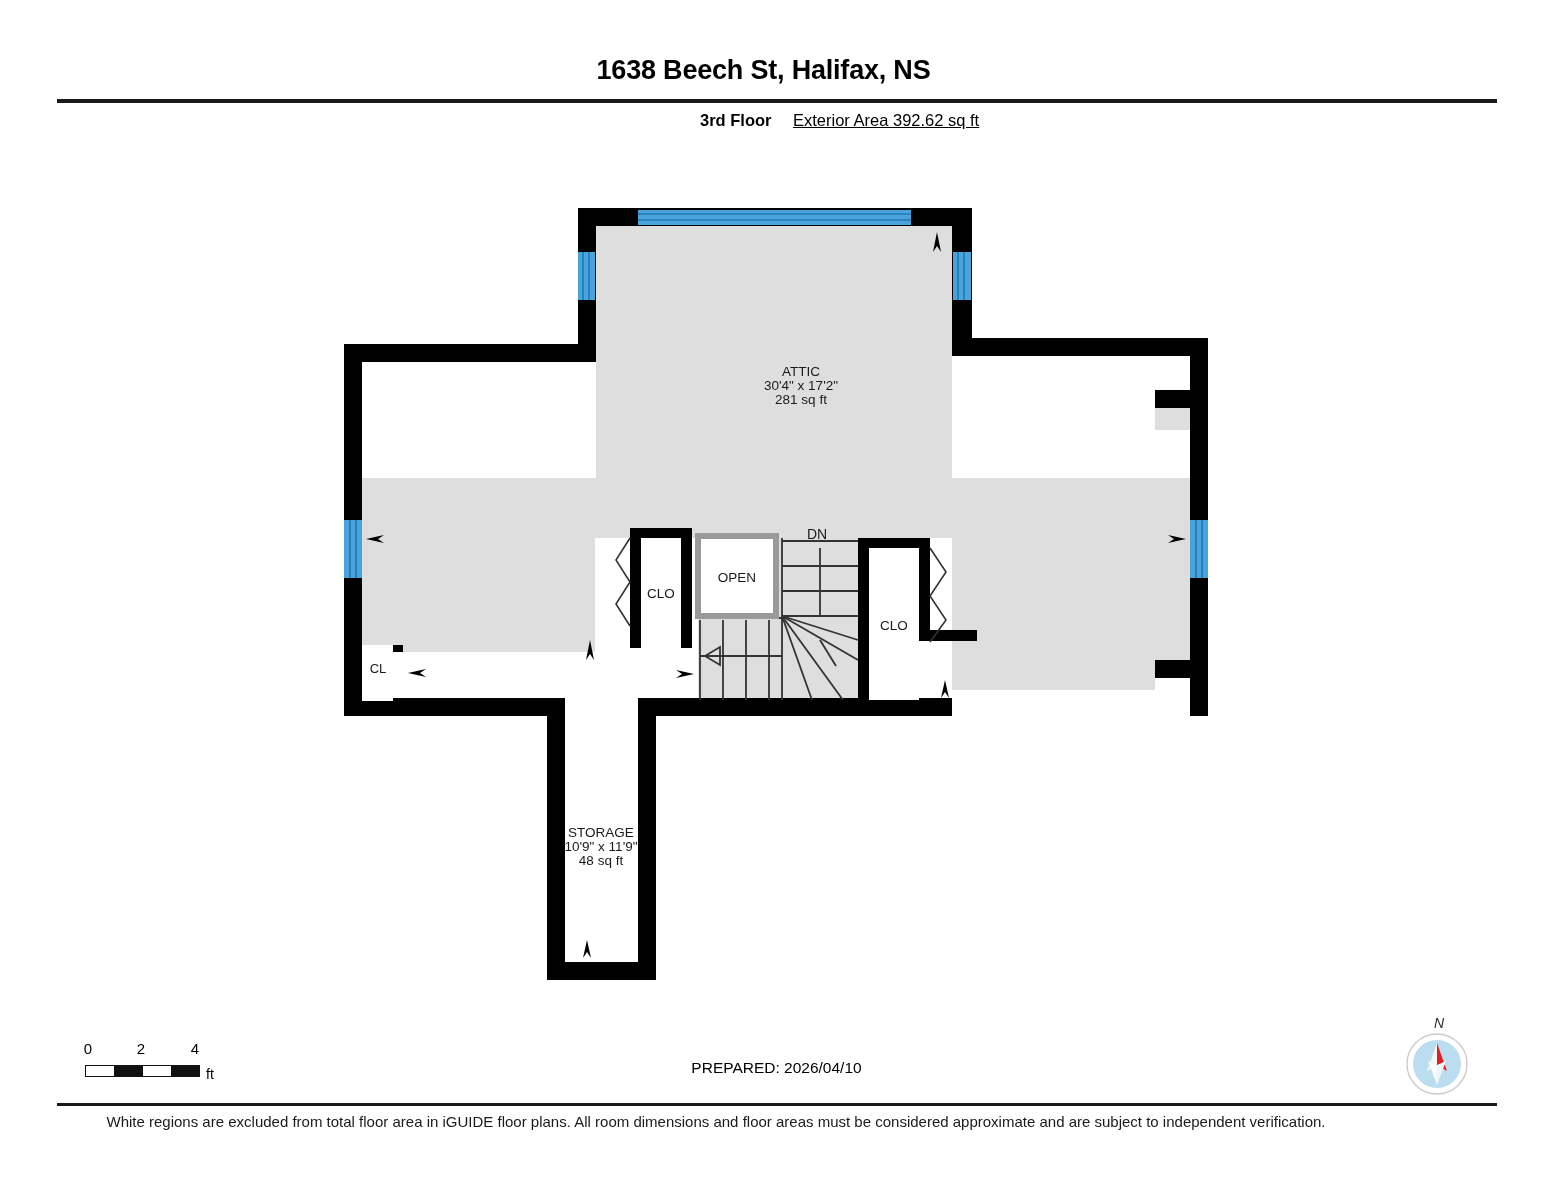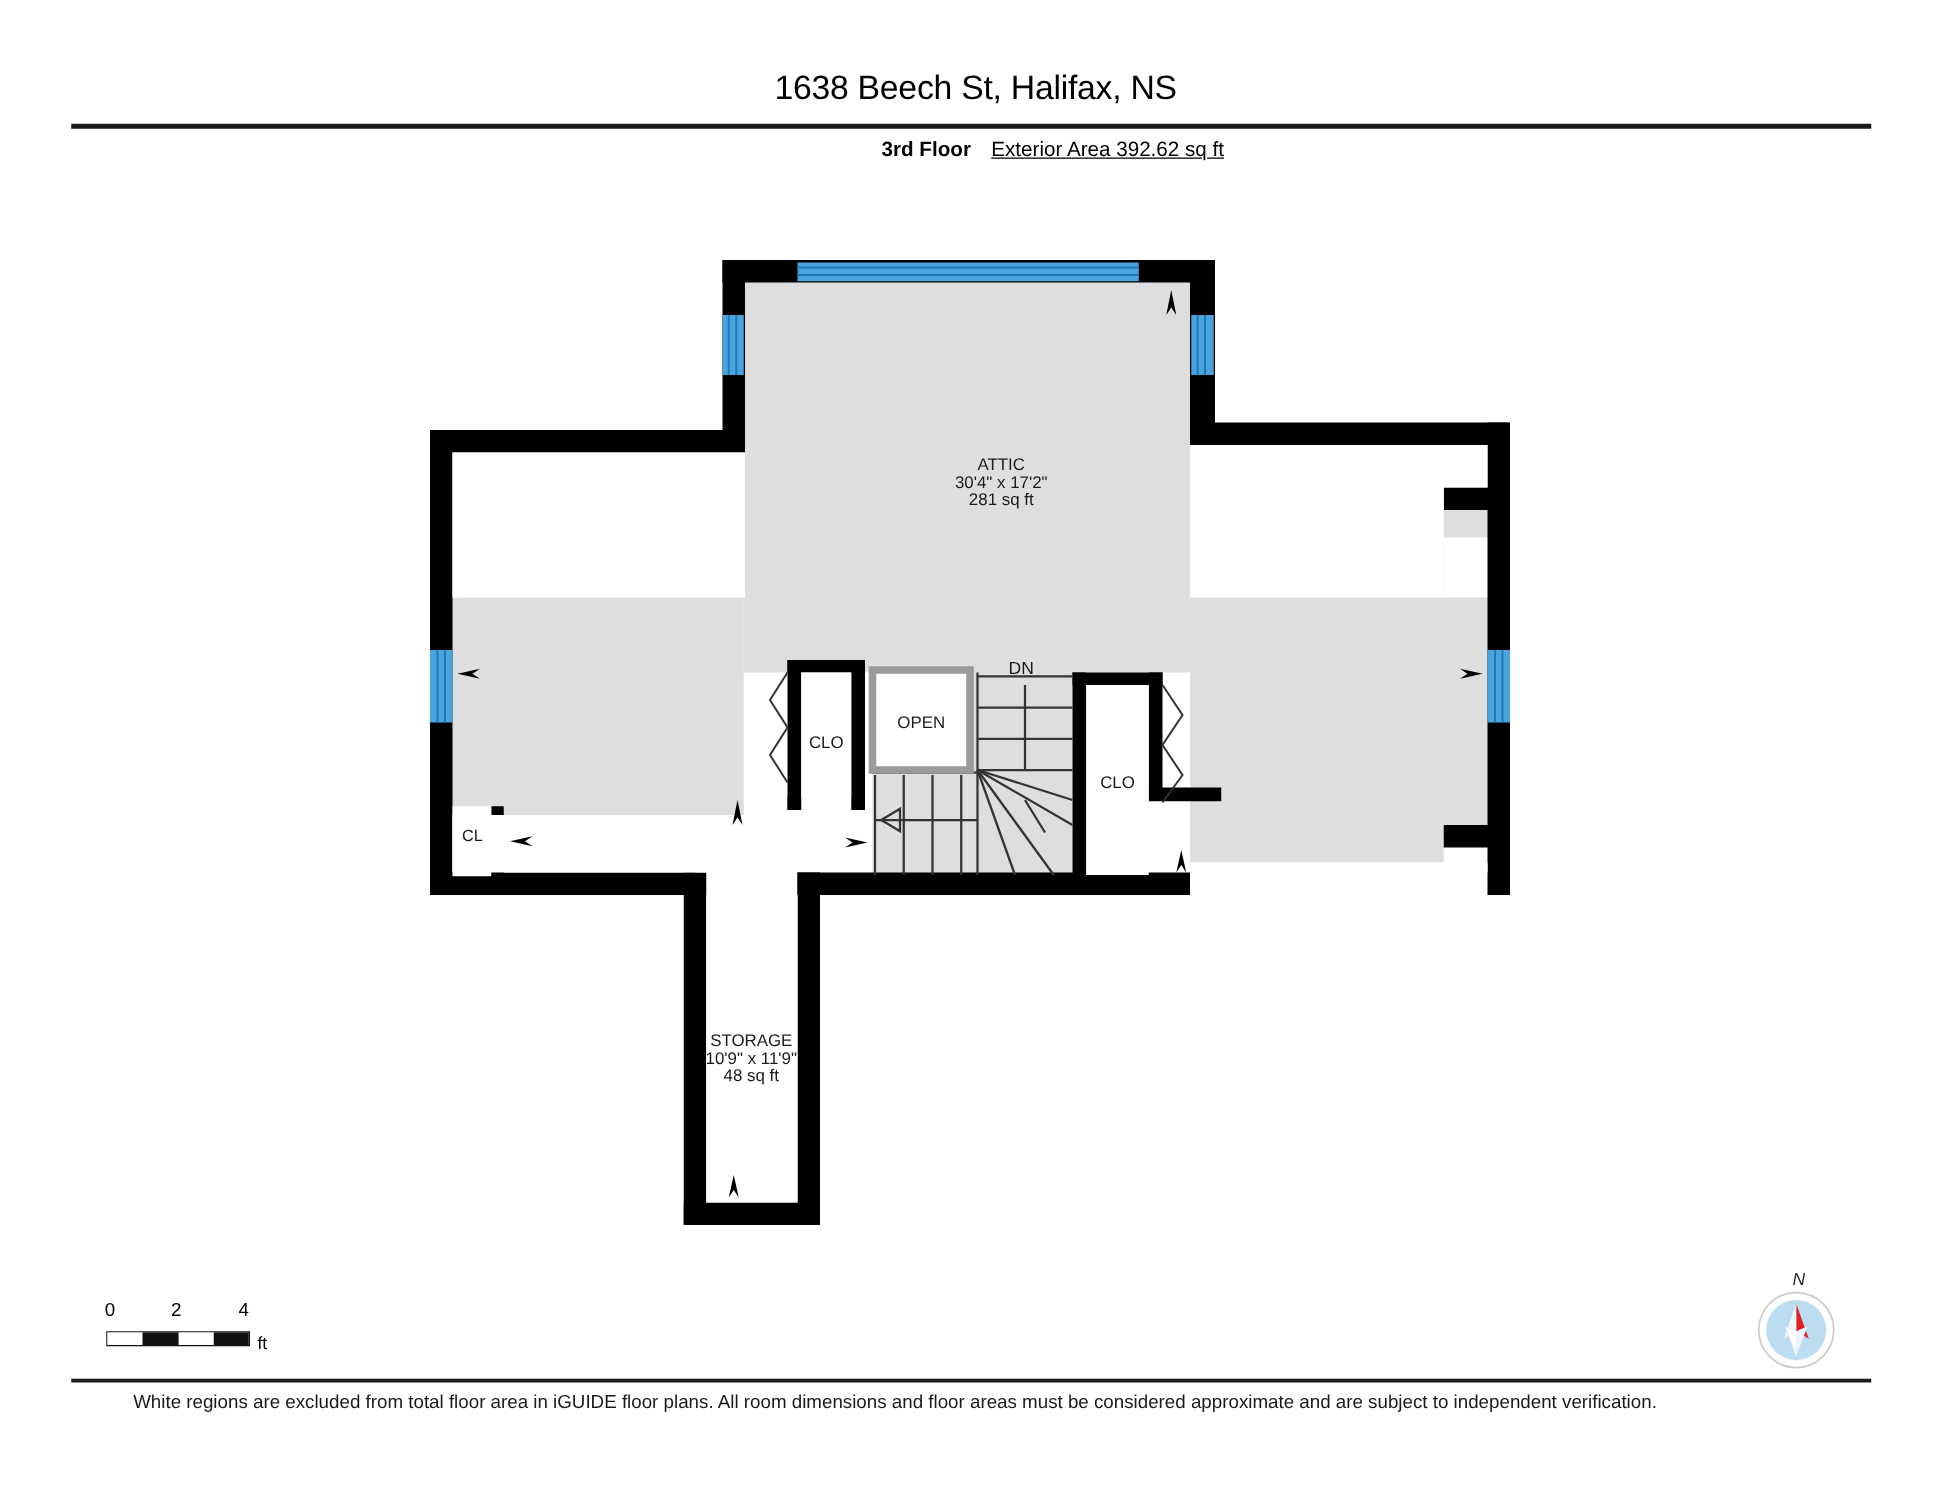--- a/index.html
+++ b/index.html
@@ -132,38 +132,37 @@
   }
 
   
   #plan-title {
     position: absolute;
     left: 0;
     top: 55px;
     width: 1527px;
     text-align: center;
     font-size: 27px;
-    font-weight: normal;
+    font-weight: bold;
     letter-spacing: -0.2px;
-    padding-left: 17px;
   }
   #summary {
     position: absolute;
     left: 700px;
     top: 108px;
     width: 520px;
     font-size: 16.5px;
     line-height: 25px;
   }
   #summary .floor-label {
     position: absolute;
     left: 0px;
     top: 0px;
     width: 82px;
-    text-align: center;
+    text-align: left;
     font-weight: bold;
   }
   #summary .areas {
     margin-left: 93px;
     text-decoration: underline;
   }
 
   
   #plan {
     position: absolute;
@@ -459,20 +458,21 @@
     <div class="sb-num" style="left:105px;">4</div>
     <div id="sb-track">
       <div class="sb-light"></div>
       <div class="sb-dark"></div>
       <div class="sb-light"></div>
       <div class="sb-dark"></div>
     </div>
     <div id="sb-unit">ft</div>
   </div>
 
+  <div id="prepared">PREPARED: 2026/04/10</div>
 
   <div id="compass">
     <div id="compass-n">N</div>
     <svg width="72" height="66" viewBox="0 0 72 66" style="position:absolute;left:0;top:16px;">
       <circle cx="33" cy="33" r="30" fill="#ffffff" stroke="#cccccc" stroke-width="1.4"></circle>
       <circle cx="33" cy="33" r="24" fill="#bcdcf0"></circle>
       <polygon points="33,12 43,40 33,34" fill="#e02020"></polygon>
       <polygon points="33,12 23,40 33,34" fill="#f4f8fb"></polygon>
       <polygon points="33,54 24,30 33,34" fill="#ffffff" stroke="#d8e8f2" stroke-width="0.8"></polygon>
       <polygon points="33,54 42,30 33,34" fill="#eef6fb"></polygon>

